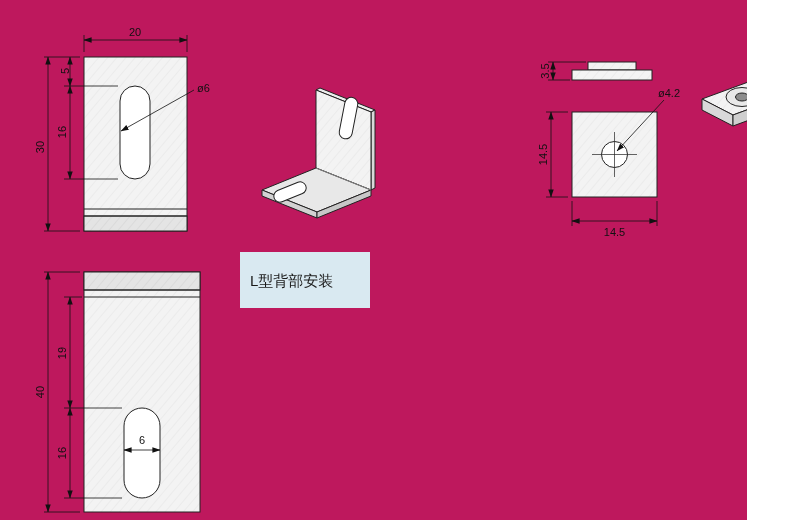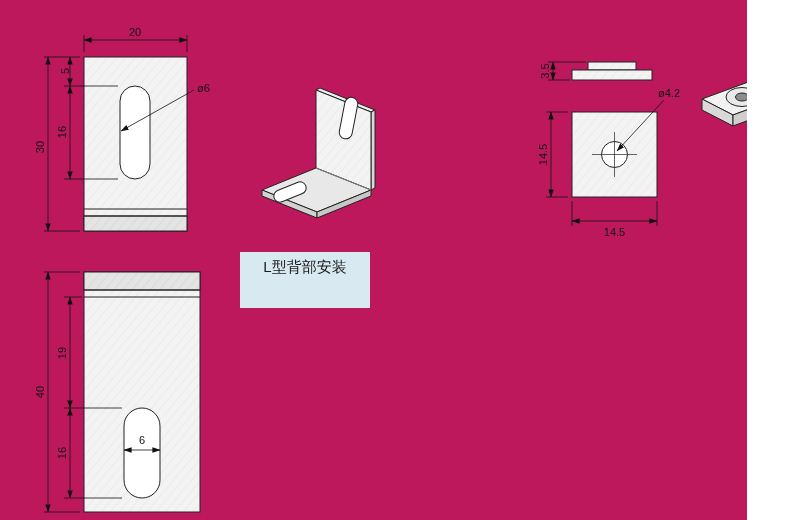--- a/index.html
+++ b/index.html
@@ -1,21 +1,21 @@
 <!DOCTYPE html>
 <html><head>
 <meta charset="utf-8">
 <style>
   html,body{margin:0;padding:0;background:#ffffff;}
   .canvas{position:relative;width:747px;height:520px;background:#be185d;overflow:hidden;
           font-family:"Liberation Sans", sans-serif;}
   svg{position:absolute;left:0;top:0;}
   svg text{font-family:"Liberation Sans", sans-serif;font-size:11px;fill:#111;}
   .label-box{position:absolute;background:#d9e9f1;color:#1a1a1a;font-size:15px;
-             line-height:25px;display:flex;flex-direction:row;justify-content:center;
+             line-height:25px;display:flex;flex-direction:column;justify-content:center;
              padding:2px 10px;box-sizing:border-box;}
   .label-box .ln{white-space:nowrap;}
   #bracket-label-box{left:240px;top:252px;width:130px;height:56px;text-align:left;}
   #nut-label-box{left:558px;top:252px;width:104px;height:56px;text-align:center;}
 </style>
 </head>
 <body>
 
 <div class="canvas">
 

